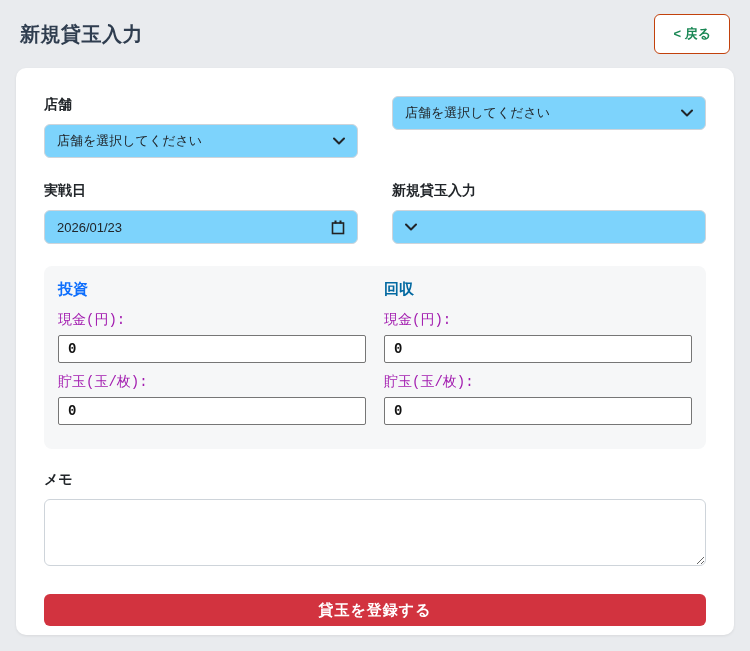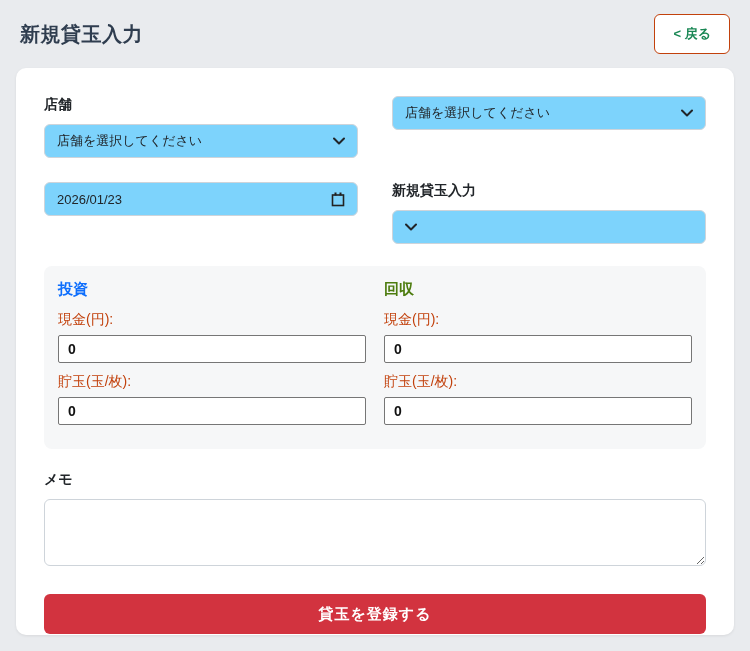--- a/index.html
+++ b/index.html
@@ -72,32 +72,33 @@
   .chevron svg, .calendar svg { display: block; }
   .amounts-panel {
     background: #f6f7f8;
     border-radius: 8px;
     padding: 14px;
     margin-top: -2px;
     margin-bottom: 22px;
     display: grid;
     grid-template-columns: 1fr 1fr;
     column-gap: 18px;
+    font-family: Liberation Mono, monospace;
   }
   .section-title {
     font-size: 15px;
     font-weight: bold;
     margin-bottom: 12px;
   }
   .section-title.invest { color: #0d6efd; }
-  .section-title.recover { color: #4d7c0f; }
+  .section-title.recover { color: #0369a1; }
   .amount-label {
     display: block;
     font-size: 14px;
-    color: #c2410c;
+    color: #a21caf;
     margin-bottom: 6px;
   }
   .amount-input {
     width: 100%;
     height: 28px;
     border: 1px solid #767676;
     border-radius: 2px;
     padding: 1px 9px;
     font-size: 14px;
     font-weight: 600;
@@ -113,21 +114,21 @@
     border-radius: 6px;
     resize: both;
     font-family: inherit;
     font-size: 14px;
     padding: 8px 10px;
     color: #212529;
     display: block;
   }
   .submit-button {
     width: 100%;
-    height: 40px;
+    height: 32px;
     margin-top: 28px;
     background: #d2333f;
     border: none;
     border-radius: 6px;
     color: #ffffff;
     font-size: 15px;
     font-weight: bold;
     cursor: pointer;
     font-family: inherit;
     letter-spacing: 1px;
@@ -162,20 +163,21 @@
           <svg width="12" height="8" viewBox="0 0 12 8">
               <polyline points="1,1.5 6,6.5 11,1.5" fill="none" stroke="#212529" stroke-width="2" stroke-linecap="round" stroke-linejoin="round"></polyline>
             </svg>
         </span>
       </div>
     </div>
   </div>
 
   <div class="field-grid">
     <div>
+      <span class="field-label">実戦日</span>
       <div class="date-box">
         <span class="date-value">2026/01/23</span>
         <span class="calendar">
           <svg width="14" height="15" viewBox="0 0 14 15">
             <rect x="1.5" y="3" width="11" height="10.5" fill="none" stroke="#222" stroke-width="1.6"></rect>
             <rect x="3.5" y="0.5" width="2" height="3" fill="#222"></rect>
             <rect x="8.5" y="0.5" width="2" height="3" fill="#222"></rect>
           </svg>
         </span>
       </div>

